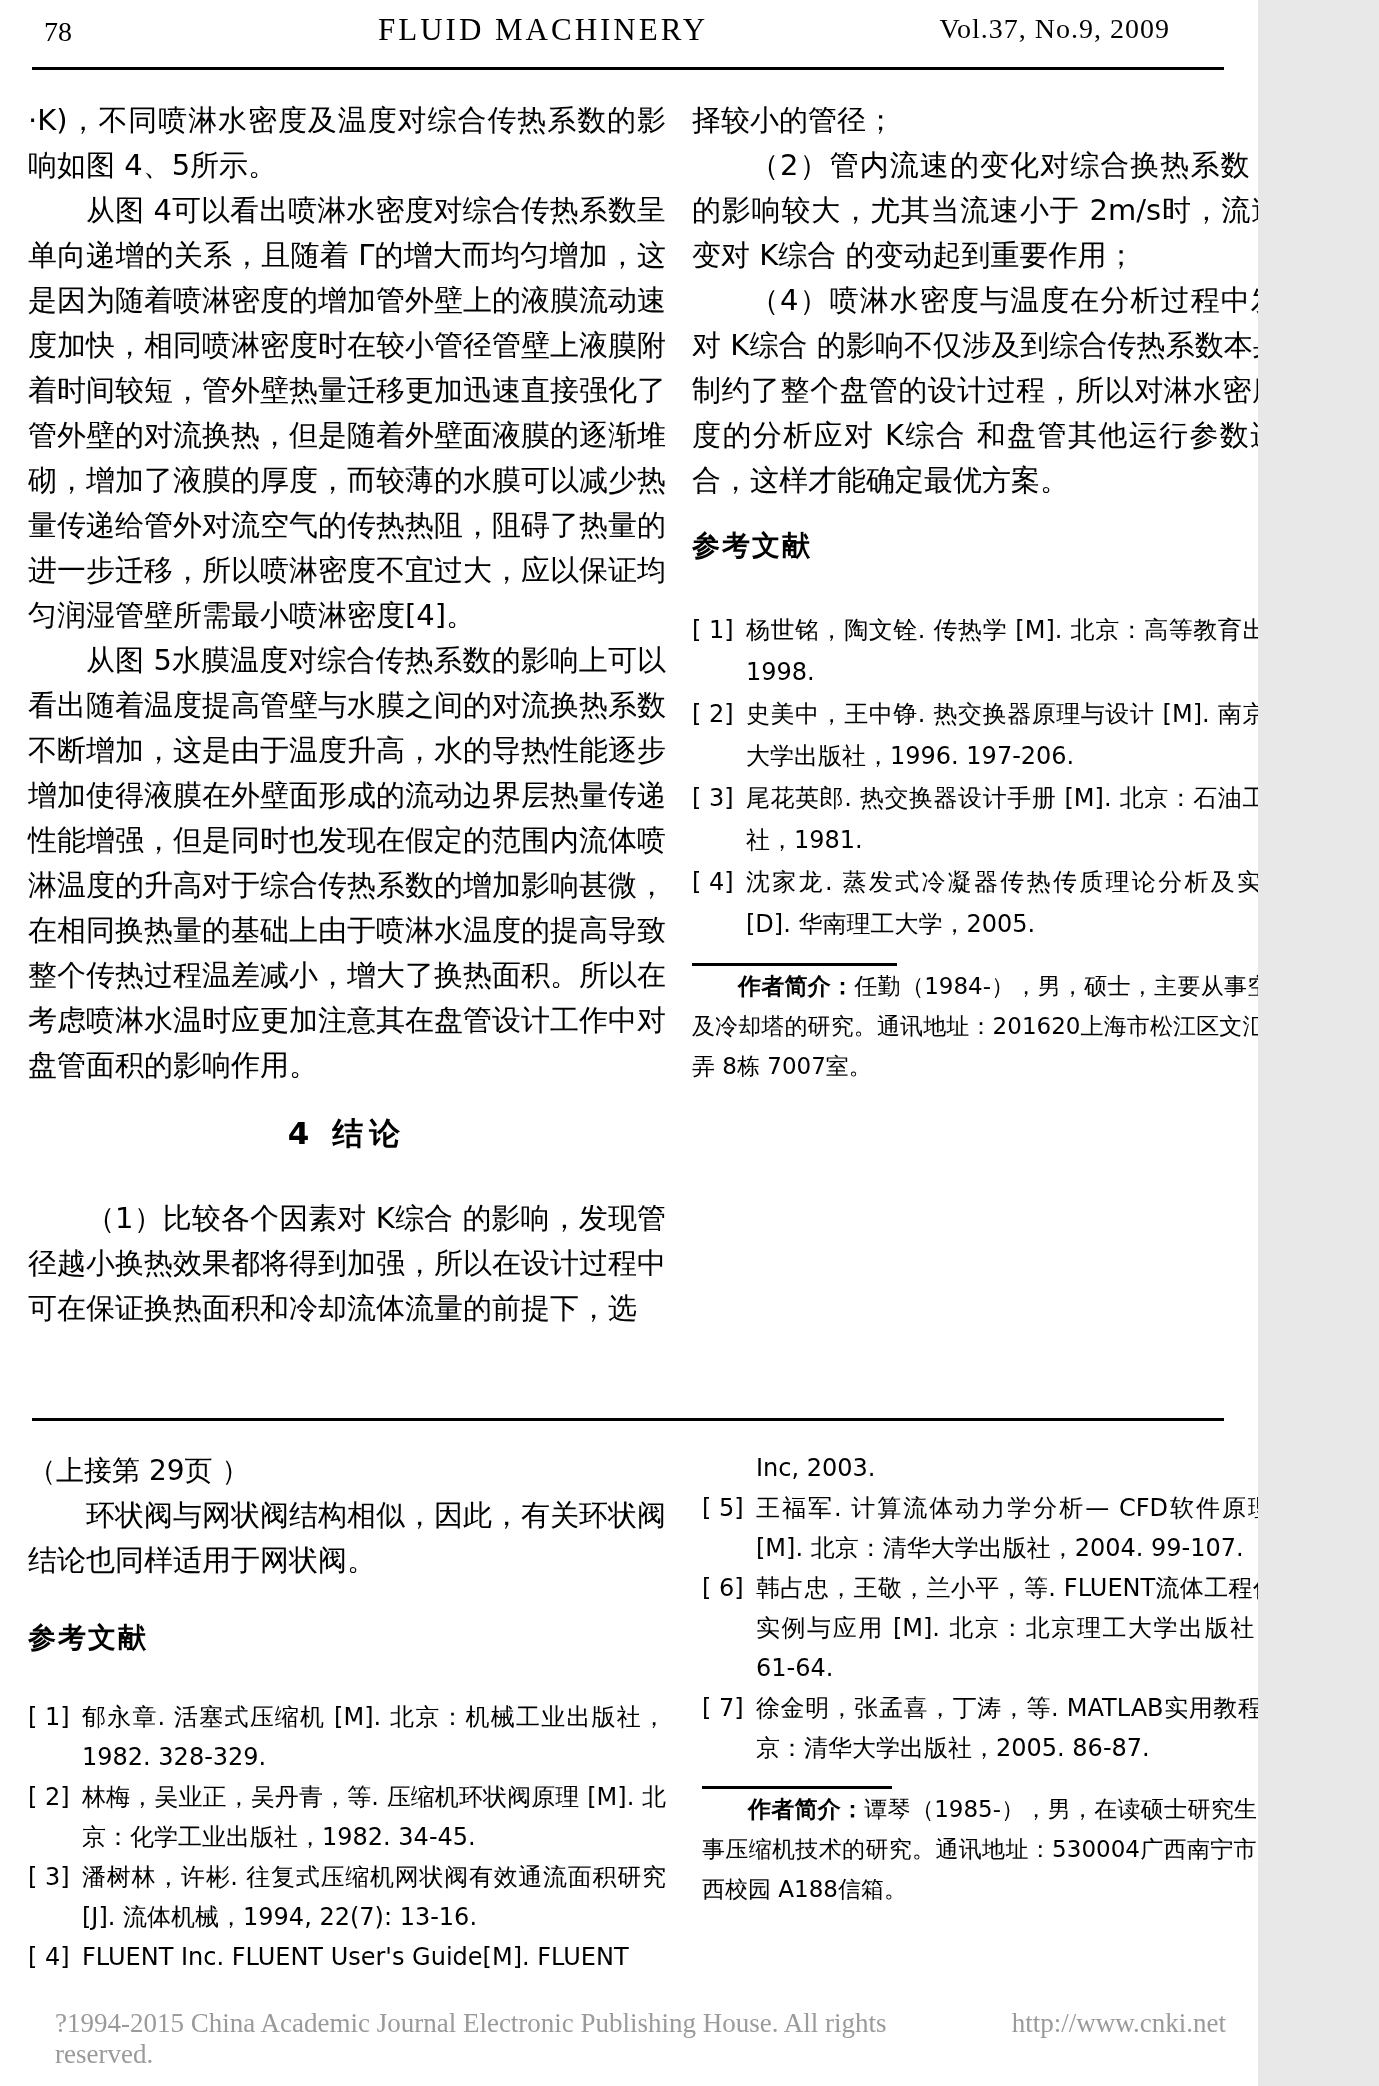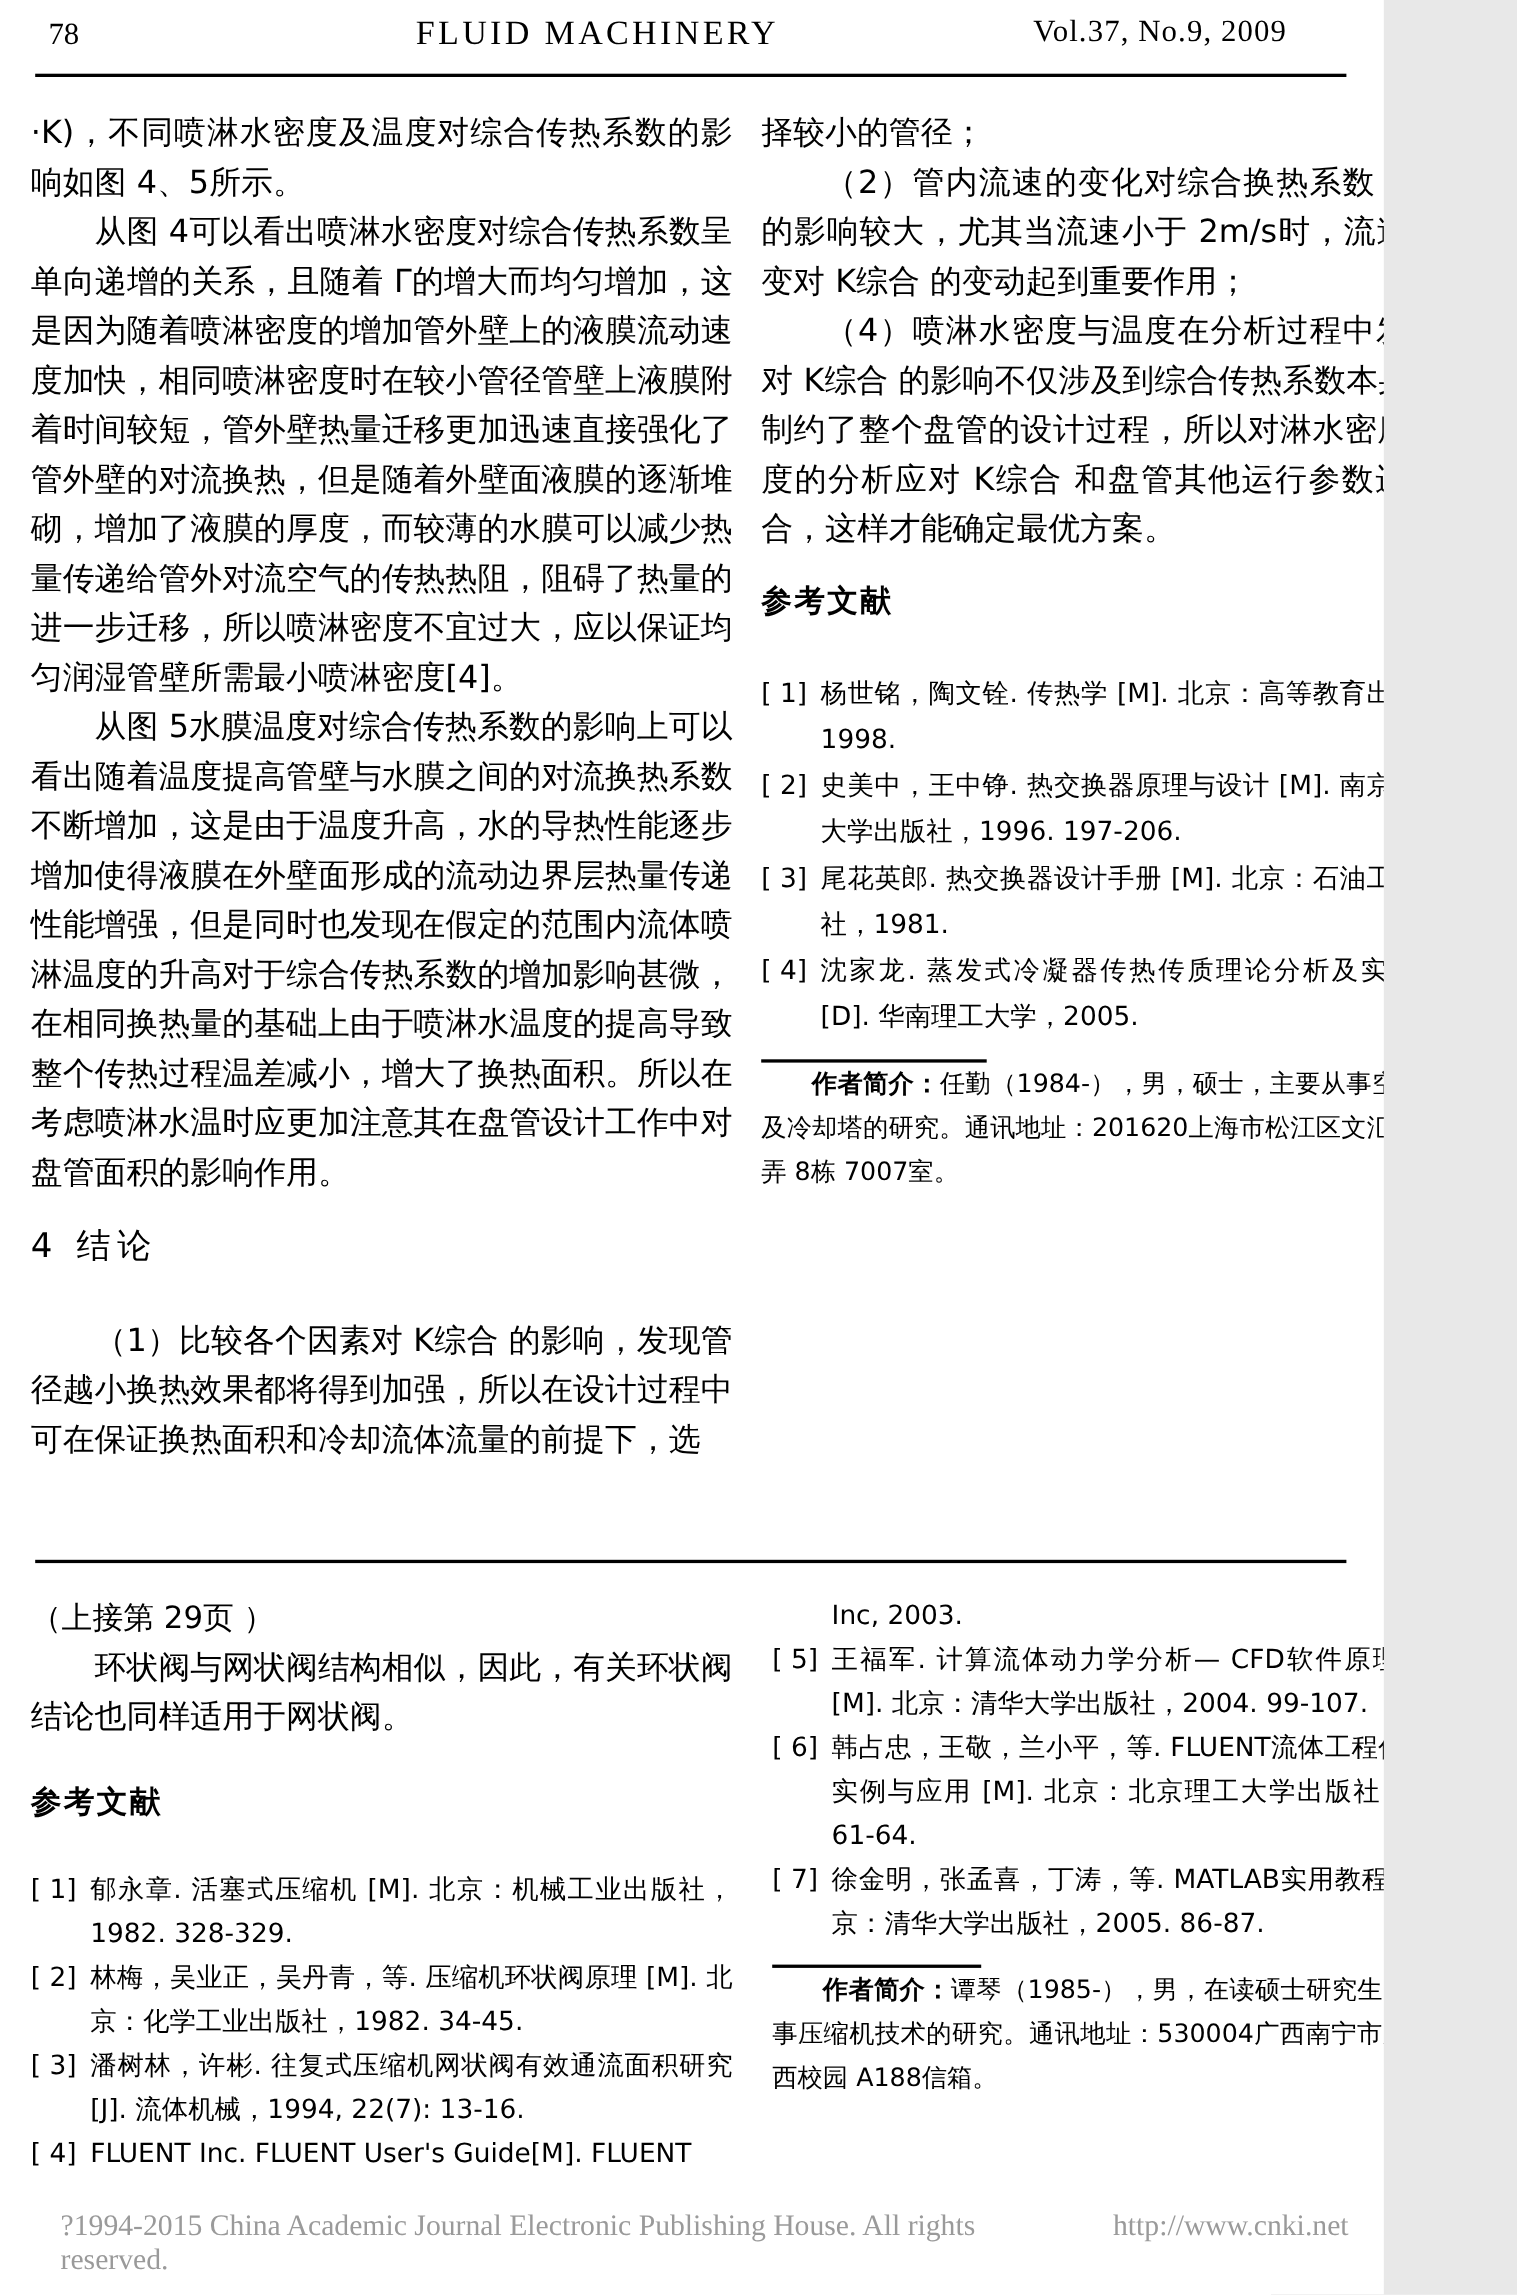--- a/index.html
+++ b/index.html
@@ -13,21 +13,21 @@
   .hdr-issue   { position:absolute; right:88px; top:13px; font:28px "Liberation Serif", serif; letter-spacing:1px; }
   .hdr-rule    { position:absolute; left:32px; right:34px; top:67px; height:3px; background:#000; }
   
   .col { position:absolute; text-align:justify; font-size:29px; line-height:45px; }
   .col-tl { left:28px;  top:98px;  width:638px; }
   .col-tr { left:692px; top:98px;  width:648px; }
   .col-bl { left:28px;  top:1448px; width:638px; }
   .col-br { left:692px; top:1448px; width:648px;margin-left:10px; }
   .col p { margin:0; }
   .indent { text-indent:2em; }
-  .sec-heading { font-weight:normal; font-size:31px; line-height:46px; text-align:left;
+  .sec-heading { font-weight:bold; font-size:31px; line-height:46px; text-align:center;
                  margin:22px 0 40px 0; letter-spacing:6px; }
   .ref-heading { font-weight:bold; font-size:28px; line-height:38px; text-align:left;
                  margin:24px 0 44px 0; letter-spacing:2px; }
   .col-bl .ref-heading { margin:36px 0 40px 0; }
   
   .refs { font-size:24px; line-height:42px; }
   .refs-tight { line-height:40px; }
   .ref { display:flex; }
   .ref-label { flex:0 0 54px; }
   .ref-text  { flex:1; text-align:justify; }

